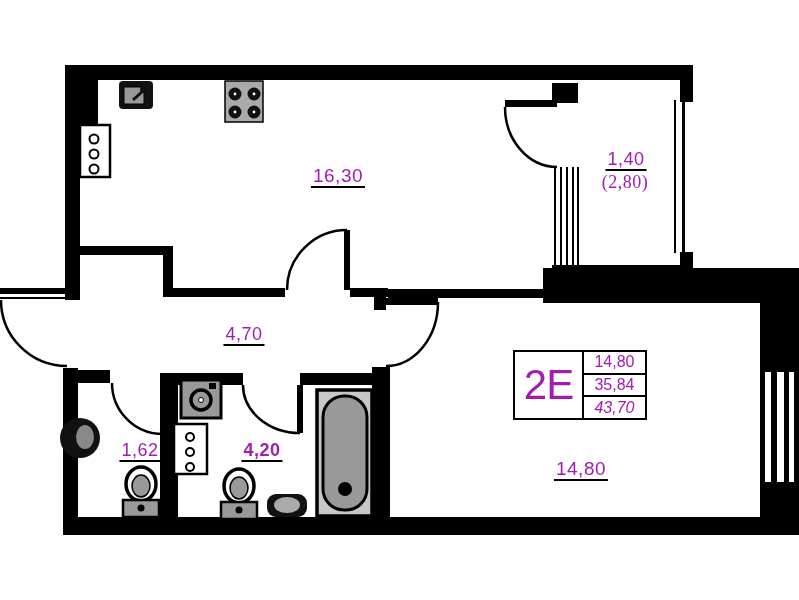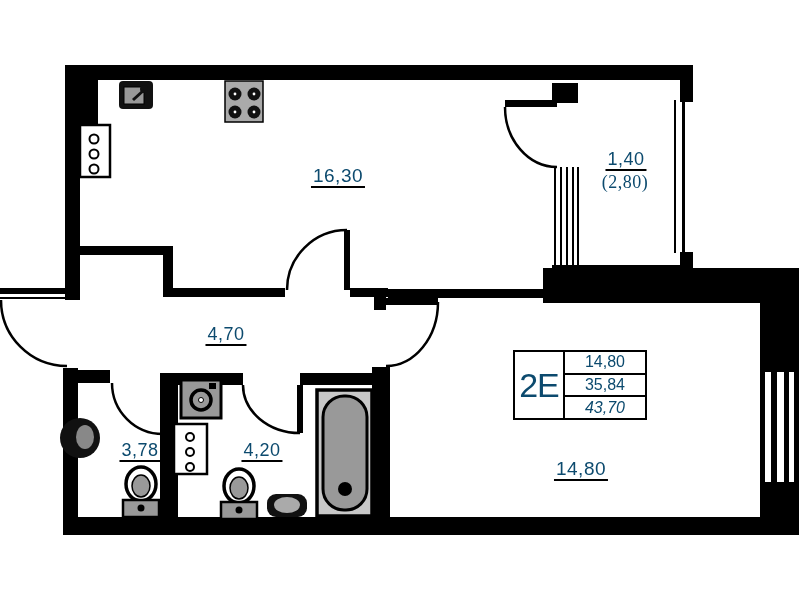--- a/index.html
+++ b/index.html
@@ -1,34 +1,34 @@
 <!DOCTYPE html>
 <html><head>
 <meta charset="utf-8">
 <style>
   html,body{margin:0;padding:0;background:#ffffff;}
   #plan-root{
     position:relative;width:799px;height:600px;background:#ffffff;overflow:hidden;
-    font-family:"Liberation Sans", sans-serif;color:#0c4a6e;
+    font-family:"Liberation Sans", sans-serif;color:#a21caf;
   }
   #plan-svg{position:absolute;left:0;top:0;}
   .area-label{
     position:absolute;transform:translateX(-50%);
     font-size:18px;letter-spacing:.5px;white-space:nowrap;
     border-bottom:2px solid #000;padding:0 2px 1px 2px;line-height:1.0;
   }
   .area-label.big{font-size:19px;}
   .area-label.nounder{border-bottom:none;font-family:Liberation Serif, serif;}
   #unit-info-box{
     position:absolute;left:513px;top:350px;width:134px;height:70px;
     border:2px solid #000;background:#fff;display:flex;box-sizing:border-box;
   }
   #unit-info-box .code-cell{
-    width:50px;border-right:2px solid #000;display:flex;align-items:center;justify-content:center;
-    font-size:34px;letter-spacing:-1px;box-sizing:border-box;
+    width:69px;border-right:2px solid #000;display:flex;align-items:center;justify-content:center;
+    font-size:42px;letter-spacing:-1px;box-sizing:border-box;
   }
   #unit-info-box .vals{flex:1;display:flex;flex-direction:column;}
   #unit-info-box .vals .val-row{
     flex:1;display:flex;align-items:center;justify-content:center;
     font-size:16px;border-bottom:2px solid #000;box-sizing:border-box;
   }
   #unit-info-box .vals .val-row:last-child{border-bottom:none;font-style:italic;}
 </style>
 </head>
 <body>
@@ -174,28 +174,28 @@
 
     <g>
       <rect x="317" y="390" width="55" height="126" fill="#c8c8c8" stroke="#000000" stroke-width="3.5"></rect>
       <rect x="323" y="396" width="44" height="114" rx="21" fill="#999999" stroke="#000000" stroke-width="3"></rect>
       <circle cx="345" cy="489" r="7" fill="#000000"></circle>
     </g>
   </svg>
 
   <div class="area-label big" style="left:338px;top:166px;">16,30</div>
 
-  <div class="area-label" style="left:226px;top:325px;">4,70</div>
+  <div class="area-label" style="left:244px;top:325px;">4,70</div>
 
   <div class="area-label" style="left:626px;top:150px;">1,40</div>
   <div class="area-label nounder" style="left:625px;top:173px;">(2,80)</div>
 
-  <div class="area-label" style="left:140px;top:441px;">3,78</div>
-
-  <div class="area-label" style="left:262px;top:441px;">4,20</div>
+  <div class="area-label" style="left:140px;top:441px;">1,62</div>
+
+  <div class="area-label" style="left:262px;top:441px;font-weight:bold;">4,20</div>
 
   <div class="area-label big" style="left:581px;top:459px;">14,80</div>
 
   <div id="unit-info-box">
     <div class="code-cell">2E</div>
     <div class="vals">
       <div class="val-row">14,80</div>
       <div class="val-row">35,84</div>
       <div class="val-row">43,70</div>
     </div>

